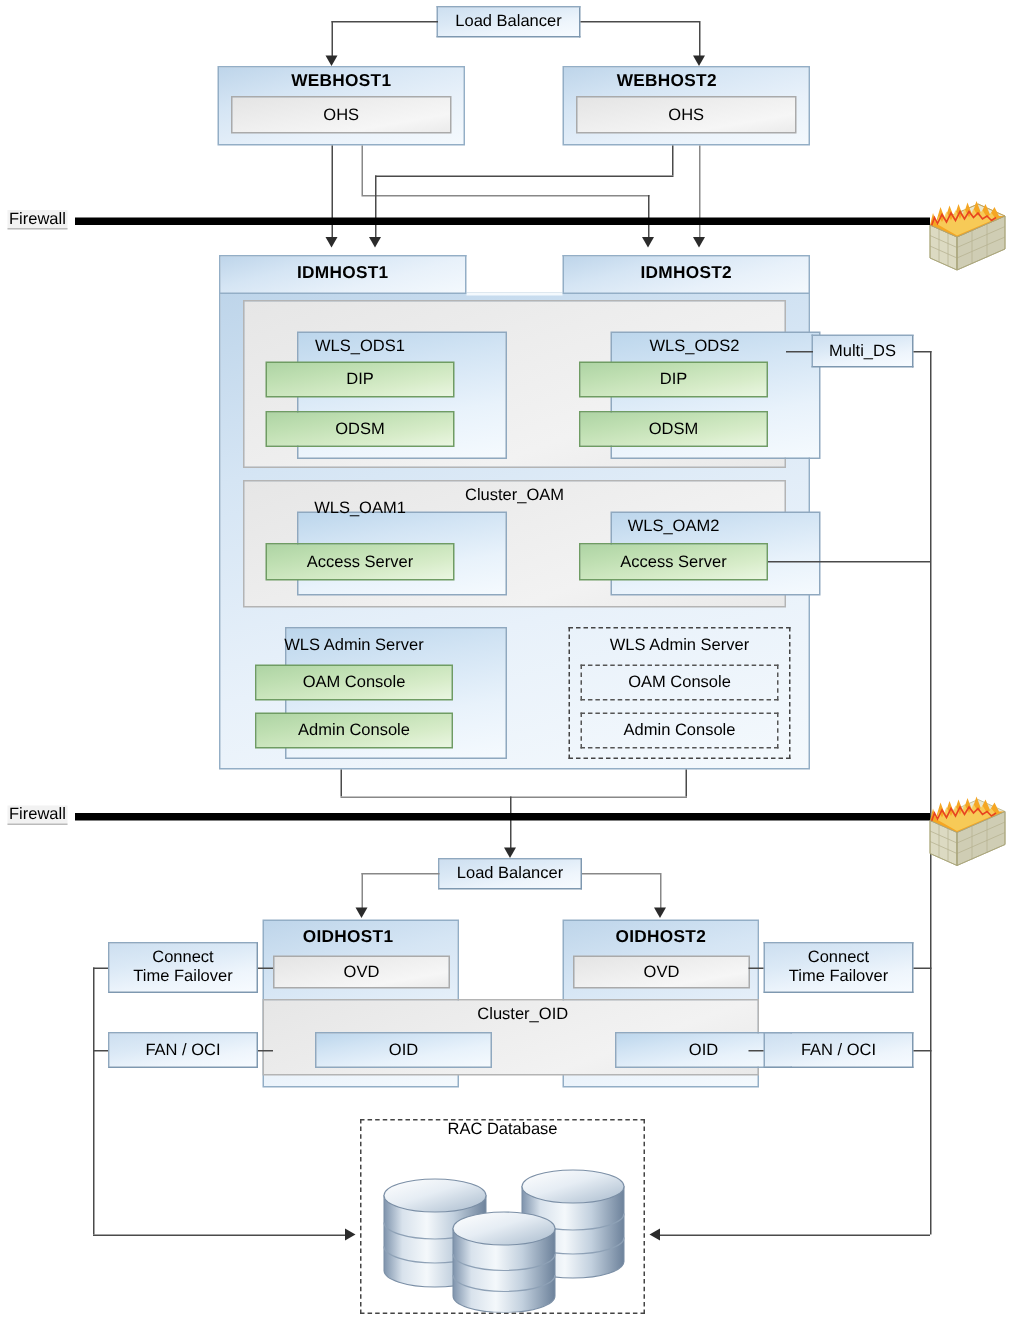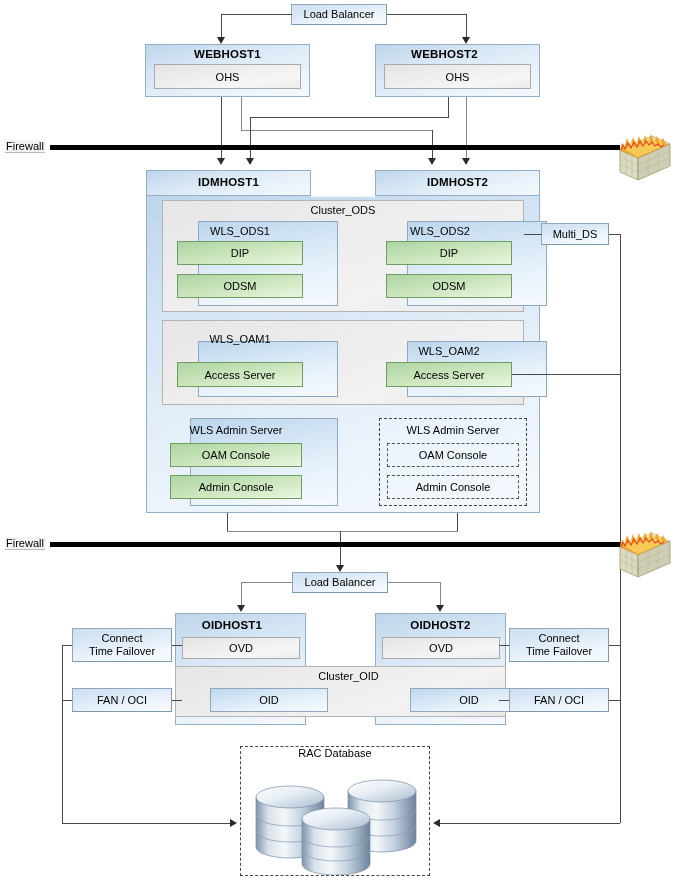--- a/index.html
+++ b/index.html
@@ -156,41 +156,41 @@
   <div class="abs hosttitle" style="left:146px;top:176px;width:165px;">IDMHOST1</div>
 
   <div class="abs hostbox" style="left:375px;top:170px;width:165px;height:26px;border-bottom:none;"></div>
   <div class="abs hosttitle" style="left:375px;top:176px;width:165px;">IDMHOST2</div>
 
   <div class="abs hostbox" style="left:146px;top:195px;width:394px;height:318px;"></div>
 
   <div class="abs" style="left:311px;top:195px;width:64px;height:2px;background:#f4f9fd;"></div>
 
   <div class="abs greybox" style="left:162px;top:200px;width:362px;height:112px;"></div>
-  <div class="abs clusterlabel" style="left:162px;top:204px;width:362px;">Cluster_ODS</div>
 
   <div class="abs wlsbox" style="left:170px;top:221px;width:140px;height:85px;"></div>
   <div class="abs wlslabel" style="left:170px;top:225px;width:140px;">WLS_ODS1</div>
   <div class="abs greenbox" style="left:177px;top:241px;width:126px;height:24px;">
     <span>DIP</span>
   </div>
   <div class="abs greenbox" style="left:177px;top:274px;width:126px;height:24px;">
     <span>ODSM</span>
   </div>
 
   <div class="abs wlsbox" style="left:379px;top:221px;width:140px;height:85px;"></div>
-  <div class="abs wlslabel" style="left:370px;top:225px;width:140px;">WLS_ODS2</div>
+  <div class="abs wlslabel" style="left:393px;top:225px;width:140px;">WLS_ODS2</div>
   <div class="abs greenbox" style="left:386px;top:241px;width:126px;height:24px;">
     <span>DIP</span>
   </div>
   <div class="abs greenbox" style="left:386px;top:274px;width:126px;height:24px;">
     <span>ODSM</span>
   </div>
 
   <div class="abs greybox" style="left:162px;top:320px;width:362px;height:85px;"></div>
+  <div class="abs clusterlabel" style="left:162px;top:324px;width:362px;">Cluster_OAM</div>
 
   <div class="abs wlsbox" style="left:170px;top:341px;width:140px;height:56px;"></div>
   <div class="abs wlslabel" style="left:170px;top:333px;width:140px;">WLS_OAM1</div>
   <div class="abs greenbox" style="left:177px;top:362px;width:126px;height:25px;">
     <span>Access Server</span>
   </div>
 
   <div class="abs wlsbox" style="left:379px;top:341px;width:140px;height:56px;"></div>
   <div class="abs wlslabel" style="left:379px;top:345px;width:140px;">WLS_OAM2</div>
   <div class="abs greenbox" style="left:386px;top:362px;width:126px;height:25px;">

